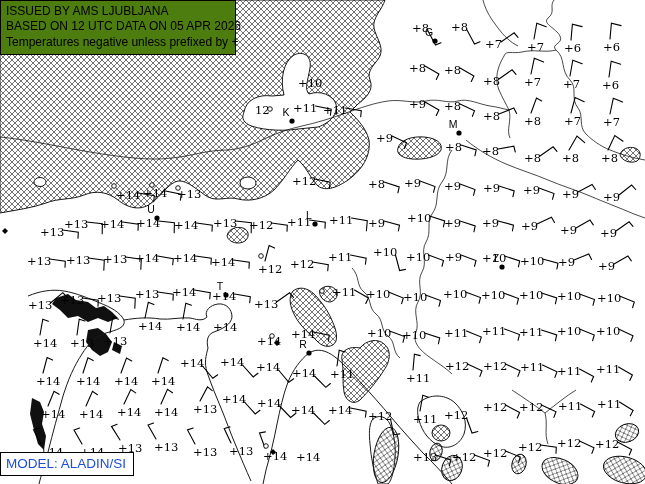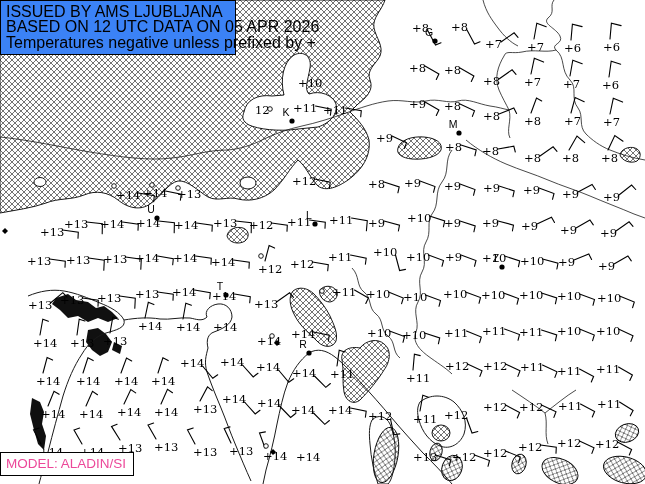--- a/index.html
+++ b/index.html
@@ -1,23 +1,23 @@
 <!DOCTYPE html>
 <html><head>
 <meta charset="utf-8">
 <style>
   html,body{margin:0;padding:0;background:#fff;}
   #stage{position:relative;width:645px;height:484px;overflow:hidden;background:#fff;
          font-family:"Liberation Sans",sans-serif;}
   #map{position:absolute;left:0;top:0;}
-  .infobox{position:absolute;left:0;top:0;width:224px;background:#3b82f6;border:1px solid #000;
-           padding:3px 5px 4px 5px;font-size:16px;line-height:15.4px;color:#000;}
+  .infobox{position:absolute;left:0;top:0;width:224px;background:#4d7c0f;border:1px solid #000;
+           padding:3px 5px 4px 5px;font-size:12px;line-height:15.4px;color:#000;}
   .infobox div{white-space:nowrap;}
   .modelbox{position:absolute;left:0;top:452px;background:#fff;border:1px solid #000;
-            padding:3px 7px 4px 5px;font-size:13.5px;color:#ec4899;white-space:nowrap;}
+            padding:3px 7px 4px 5px;font-size:13.5px;color:#1d4ed8;white-space:nowrap;}
   b{font-weight:bold;}
   text{user-select:none;}
 </style>
 </head>
 <body>
 <div id="stage">
 
 <svg id="map" width="645" height="484" viewBox="0 0 645 484">
   <defs>
     <pattern id="xh" width="6" height="6" patternUnits="userSpaceOnUse">

